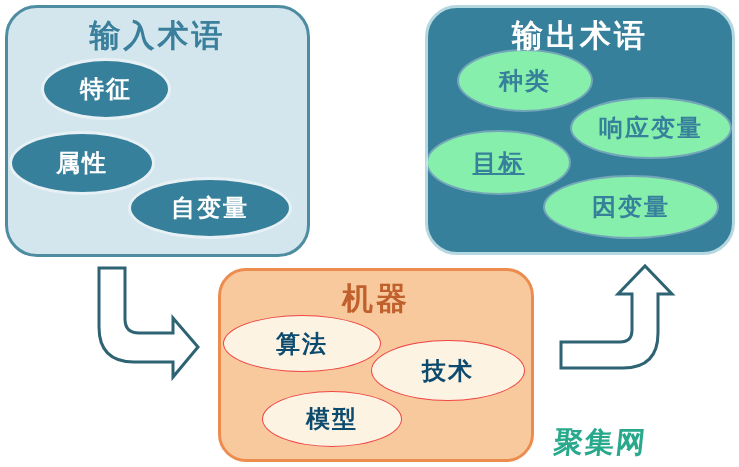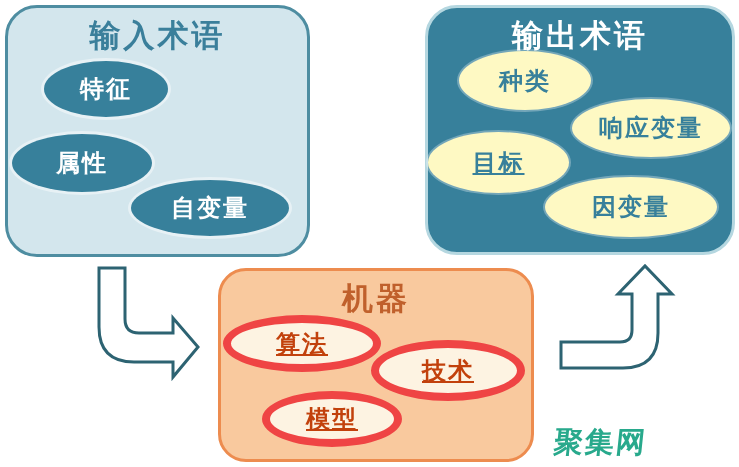--- a/index.html
+++ b/index.html
@@ -60,30 +60,29 @@
     font-size: 24px;
     letter-spacing: 2px;
     white-space: nowrap;
   }
   .el-in {
     background: #37809b;
     color: #ffffff;
     box-shadow: 0 0 0 3px rgba(255,255,255,0.45);
   }
   .el-out {
-    background: #fef9c3;
+    background: #86efac;
     color: #37809b;
     box-shadow: 0 0 0 2px rgba(255,255,255,0.30);
   }
   .el-m {
     background: #fdf3e2;
-    color: #c2410c;
-    border: 8px solid #ef4444;
+    color: #0c4a6e;
+    border: 1px solid #ef4444;
     box-sizing: border-box;
-    text-decoration: underline;
   }
 
   
   .el-tezheng   { left: 36px;  top: 53px;  width: 124px; height: 56px; }
   .el-yuce      { left: 149px; top: 89px;  width: 152px; height: 56px; }
   .el-shuxing   { left: 4px;   top: 126px; width: 140px; height: 58px; }
   .el-zibianl   { left: 123px; top: 172px; width: 158px; height: 56px; }
 
   
   .el-zhonglei  { left: 31px;  top: 43px;  width: 132px; height: 59px; }

